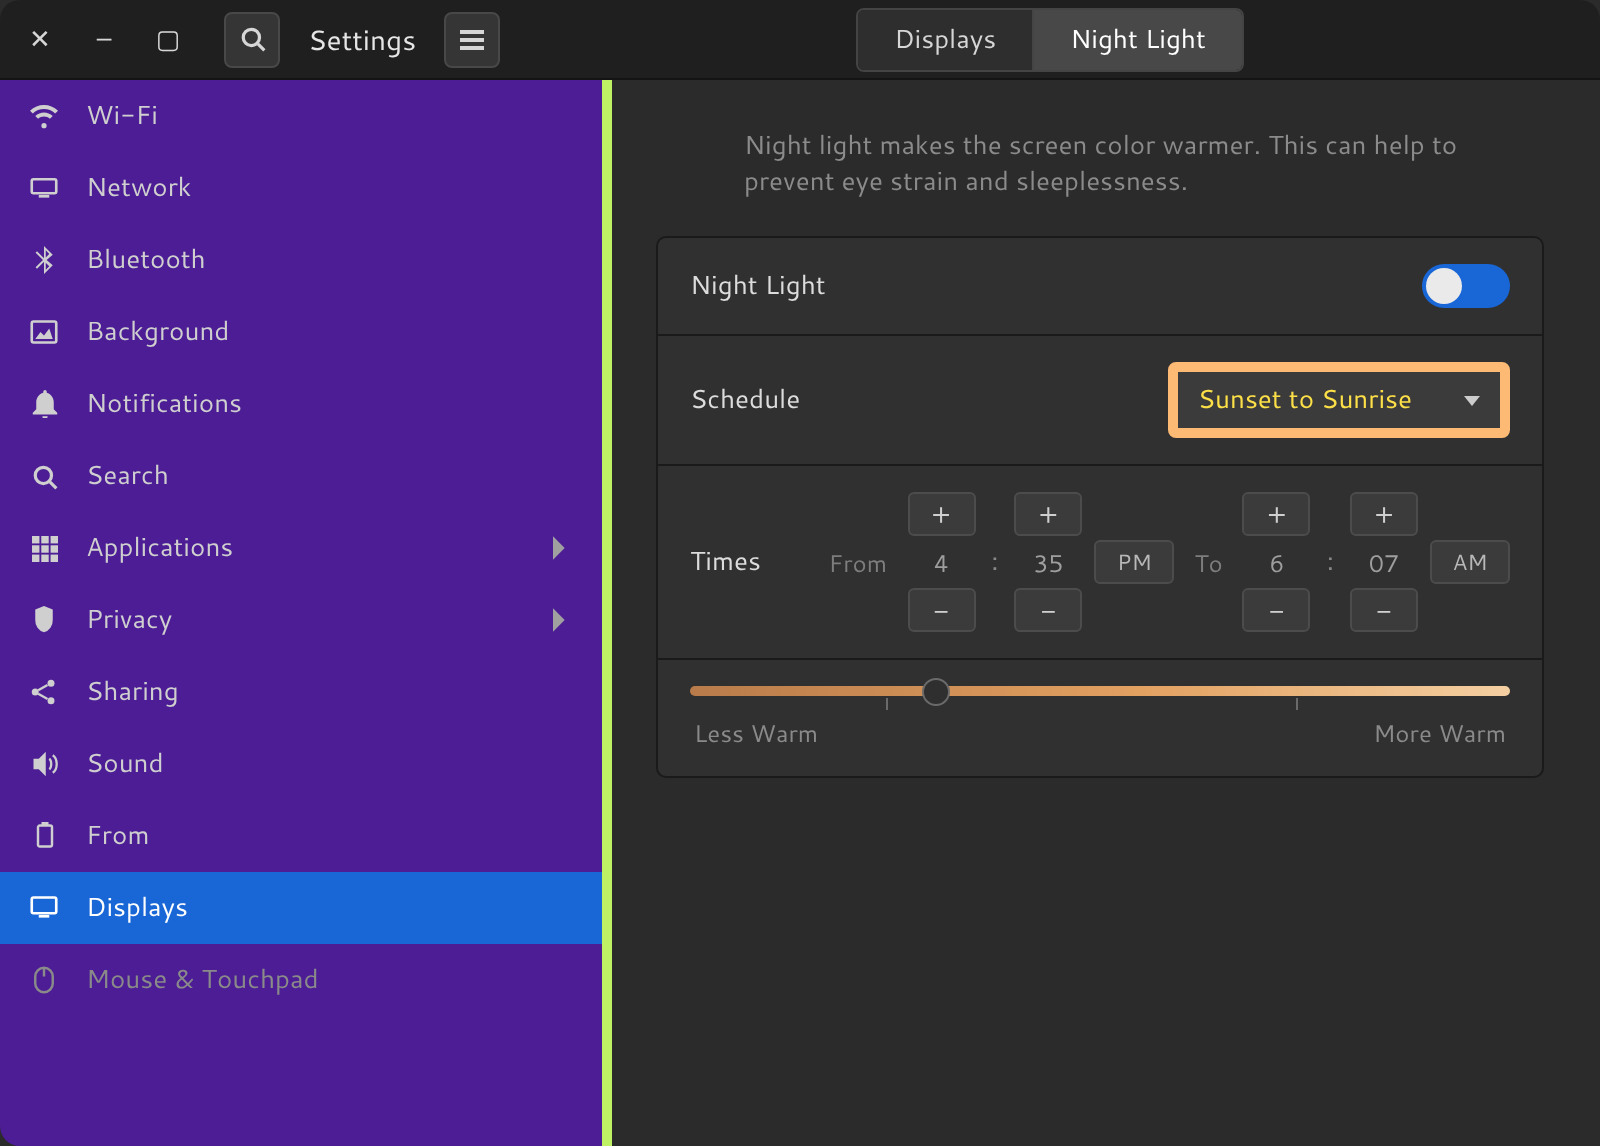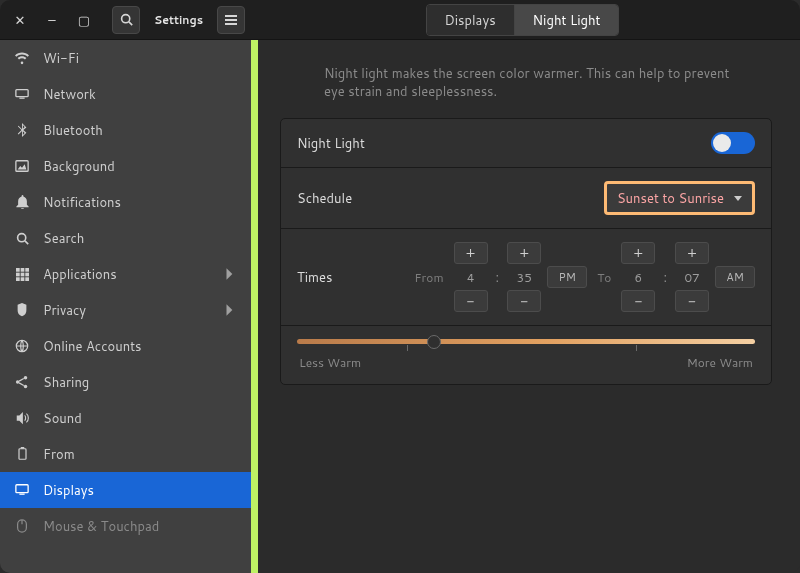--- a/index.html
+++ b/index.html
@@ -10,35 +10,35 @@
   .headerbar { height: 40px; display: flex; align-items: stretch; background: #1f1f1f; border-bottom: 1px solid #141414; }
   .hb-left  { display: flex; align-items: center; padding-left: 6px; gap: 4px; }
   .hb-right { flex: 1; display: flex; align-items: center; justify-content: center; }
   .hb-btn {
     width: 28px; height: 28px; border-radius: 4px;
     display: flex; align-items: center; justify-content: center;
     background: #353535; color: #d6d6d6; font-size: 13px;
     border: 1px solid #484848; cursor: pointer;
   }
   .hb-btn.flat { background: transparent; border-color: transparent; }
-  .hb-title { color: #e6e6e6; font-weight: 700; padding: 0 10px; font-size: 11px; }
+  .hb-title { color: #e6e6e6; font-weight: 400; padding: 0 10px; font-size: 14px; }
 
   
   .tab-switcher { display: flex; border: 1px solid #444; border-radius: 4px; overflow: hidden; }
   .tab-switcher .tab {
     padding: 6px 18px; font-size: 13px; color: #d6d6d6; cursor: pointer;
     background: #2e2e2e;
   }
   .tab-switcher .tab.selected { background: #484848; color: #fff; font-weight: 500; }
   .tab-switcher .tab + .tab { border-left: 1px solid #444; }
 
   
   .body { flex: 1; display: flex; overflow: hidden; }
   .sidebar {
-    width: 258px; background: #404040; border-right: 7px solid #bef264;
+    width: 306px; background: #4c1d95; border-right: 5px solid #bef264;
     overflow: hidden;
   }
   .side-item {
     display: flex; align-items: center; height: 36px;
     padding: 0 14px; gap: 13px; color: #cfcfcf; cursor: pointer;
     font-size: 13px;
   }
   .side-item .icon { width: 16px; height: 16px; display: flex; align-items: center; justify-content: center; fill: #cfcfcf; }
   .side-item.selected { background: #1966d6; color: #fff; }
   .side-item.selected .icon { fill: #fff; }
@@ -80,23 +80,23 @@
   
   .switch { background: linear-gradient(to right,#1966d6 0 54%,#3d3d3d 54% 100%); }
   .switch::after { left:2px; right:auto; background:#5aa0ff; display:none;}
   .switch-knob{
     position:absolute; left:2px; top:2px; width:18px; height:18px; border-radius:50%;
     background:#eaeaea;
   }
 
   
   .dropdown {
-    background:#3b3b3b; border:3px solid #fdba74; border-radius:4px;
-    padding:5px 10px; display:flex; align-items:center; gap:10px;
-    color:#fca5a5; font-size:13px; cursor:pointer;
+    background:#3b3b3b; border:5px solid #fdba74; border-radius:4px;
+    padding:5px 10px; display:flex; align-items:center; gap:26px;
+    color:#fde047; font-size:13px; cursor:pointer;
   }
   .dropdown .tri { width:0;height:0;border-left:4px solid transparent;border-right:4px solid transparent;border-top:5px solid #ccc; }
   .from-to { color:#7d7d7d; font-size:12px; padding:0 4px; }
   .spin-col { display:flex; flex-direction:column; width:34px; gap:2px; }
   .spin-btn {
     height:22px; background:#3b3b3b; border:1px solid #4c4c4c; border-radius:3px;
     display:flex; align-items:center; justify-content:center; color:#cfcfcf;
     font-size:14px; cursor:pointer;
   }
   .spin-val {
@@ -248,29 +248,20 @@
               <path d="M8 0l5 2v6a7 7 0 01-5 7 7 7 0 01-5-7V2l5-2zM5 6h2V4a1 1 0 112 0v2h2v6H5V6z"></path>
             </svg>
         </span>
         <span>Privacy</span>
         <svg class="chev" viewBox="0 0 8 12">
             <path d="M1 1l5 5-5 5"></path>
           </svg>
       </div>
       <div class="side-item">
         <span class="icon">
-          <svg width="14" height="14" viewBox="0 0 16 16" fill="none" stroke="#cfcfcf" stroke-width="1.4">
-              <circle cx="8" cy="8" r="6.5"></circle>
-              <path d="M8 1.5c-2 2.5-2 10.5 0 13M8 1.5c2 2.5 2 10.5 0 13M1.5 8h13"></path>
-            </svg>
-        </span>
-        <span>Online Accounts</span>
-      </div>
-      <div class="side-item">
-        <span class="icon">
           <svg width="14" height="14" viewBox="0 0 16 16">
               <circle cx="3" cy="8" r="2"></circle>
               <circle cx="12" cy="3" r="2"></circle>
               <circle cx="12" cy="13" r="2"></circle>
               <path d="M4.7 7L10 4M4.7 9l5.3 3" stroke="#cfcfcf" stroke-width="1.4"></path>
             </svg>
         </span>
         <span>Sharing</span>
       </div>
       <div class="side-item">

